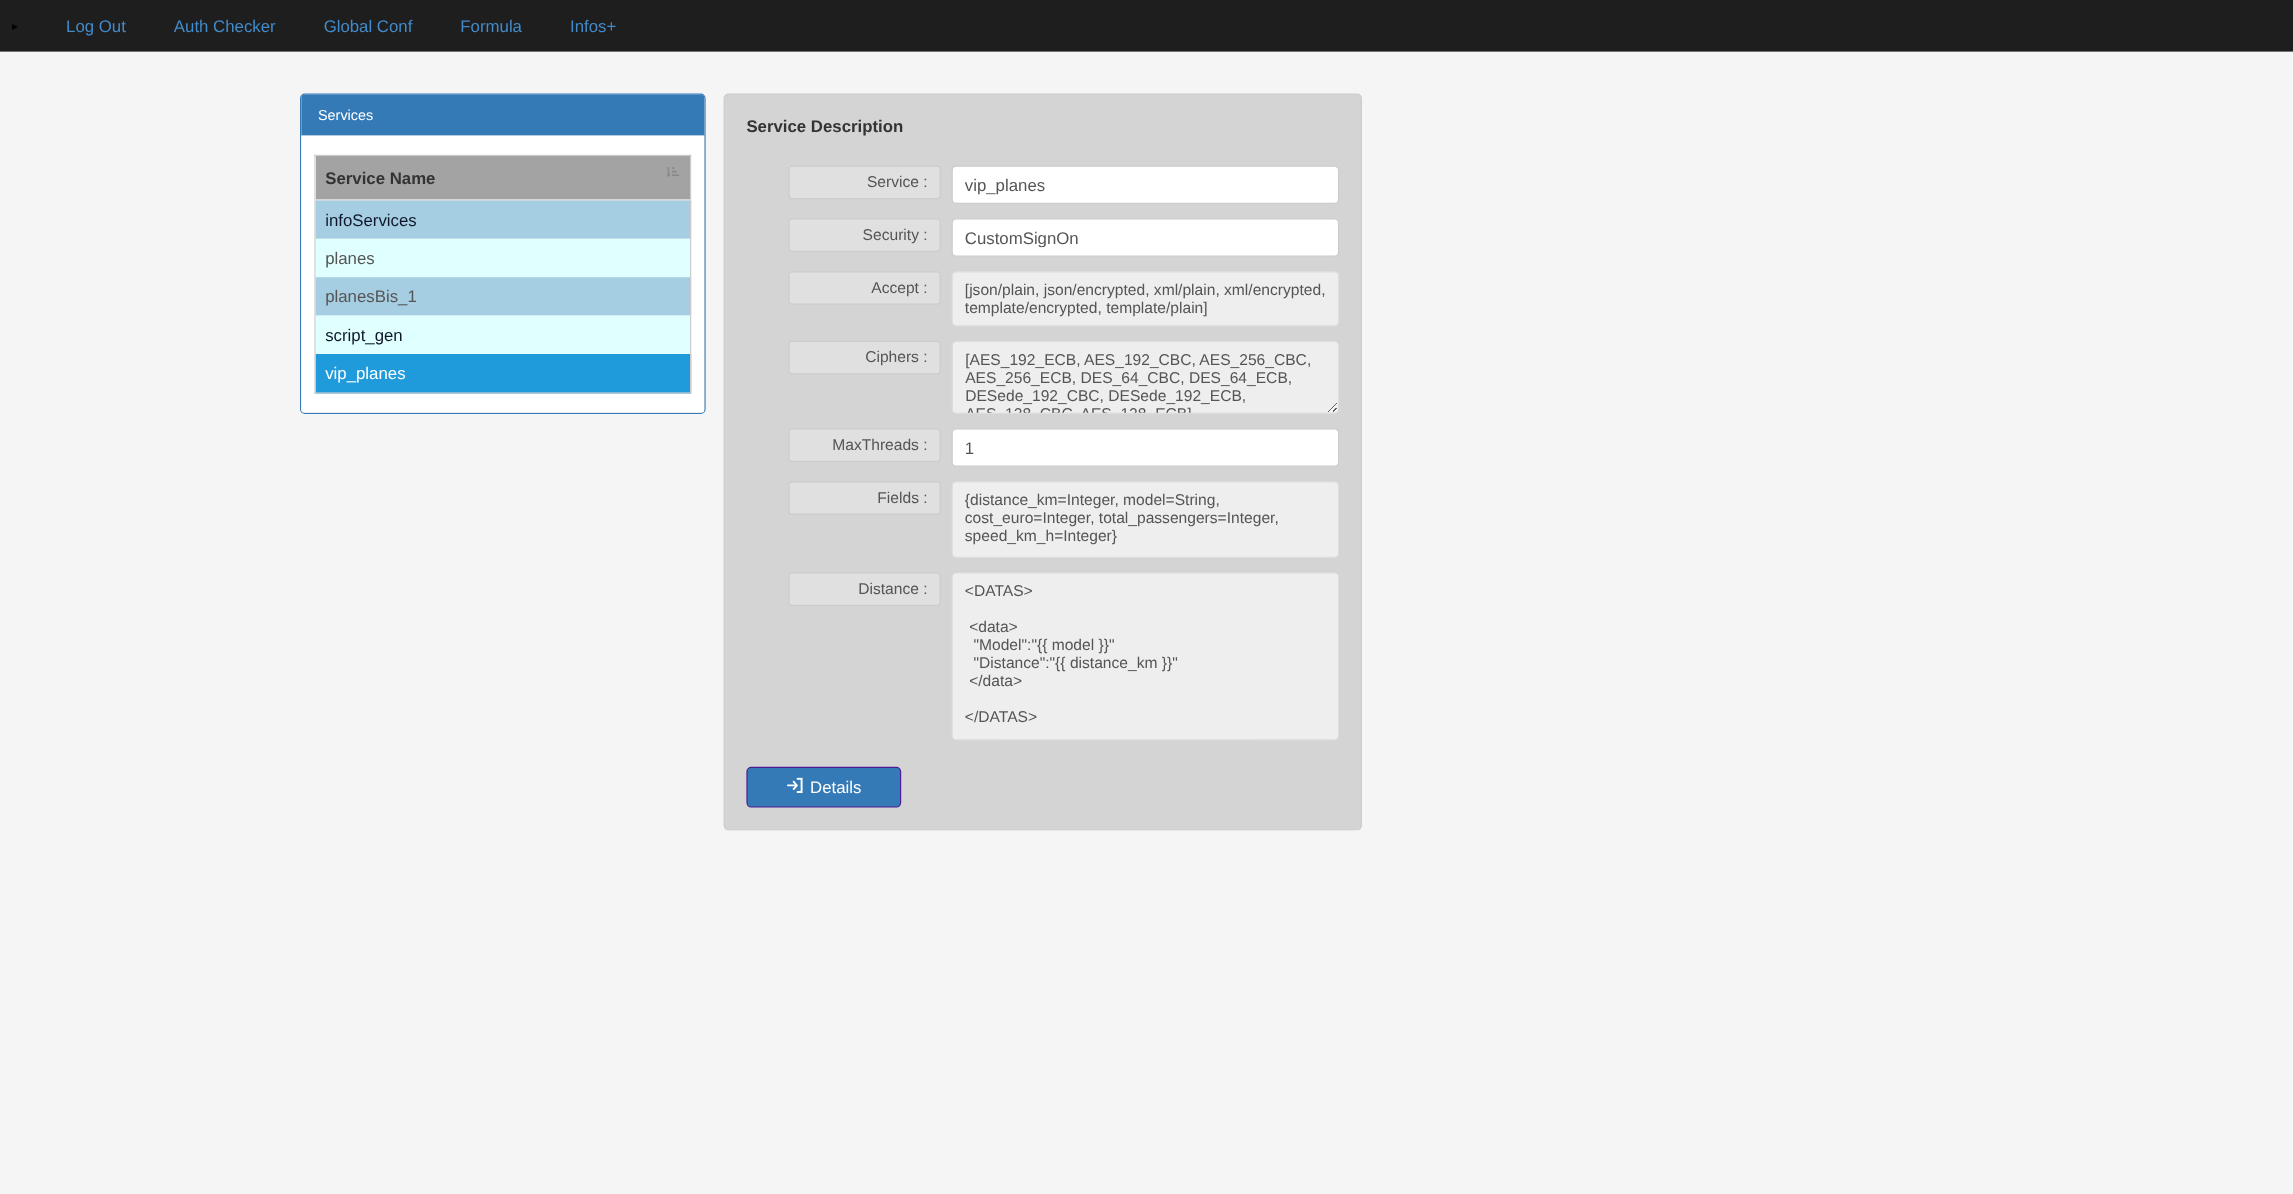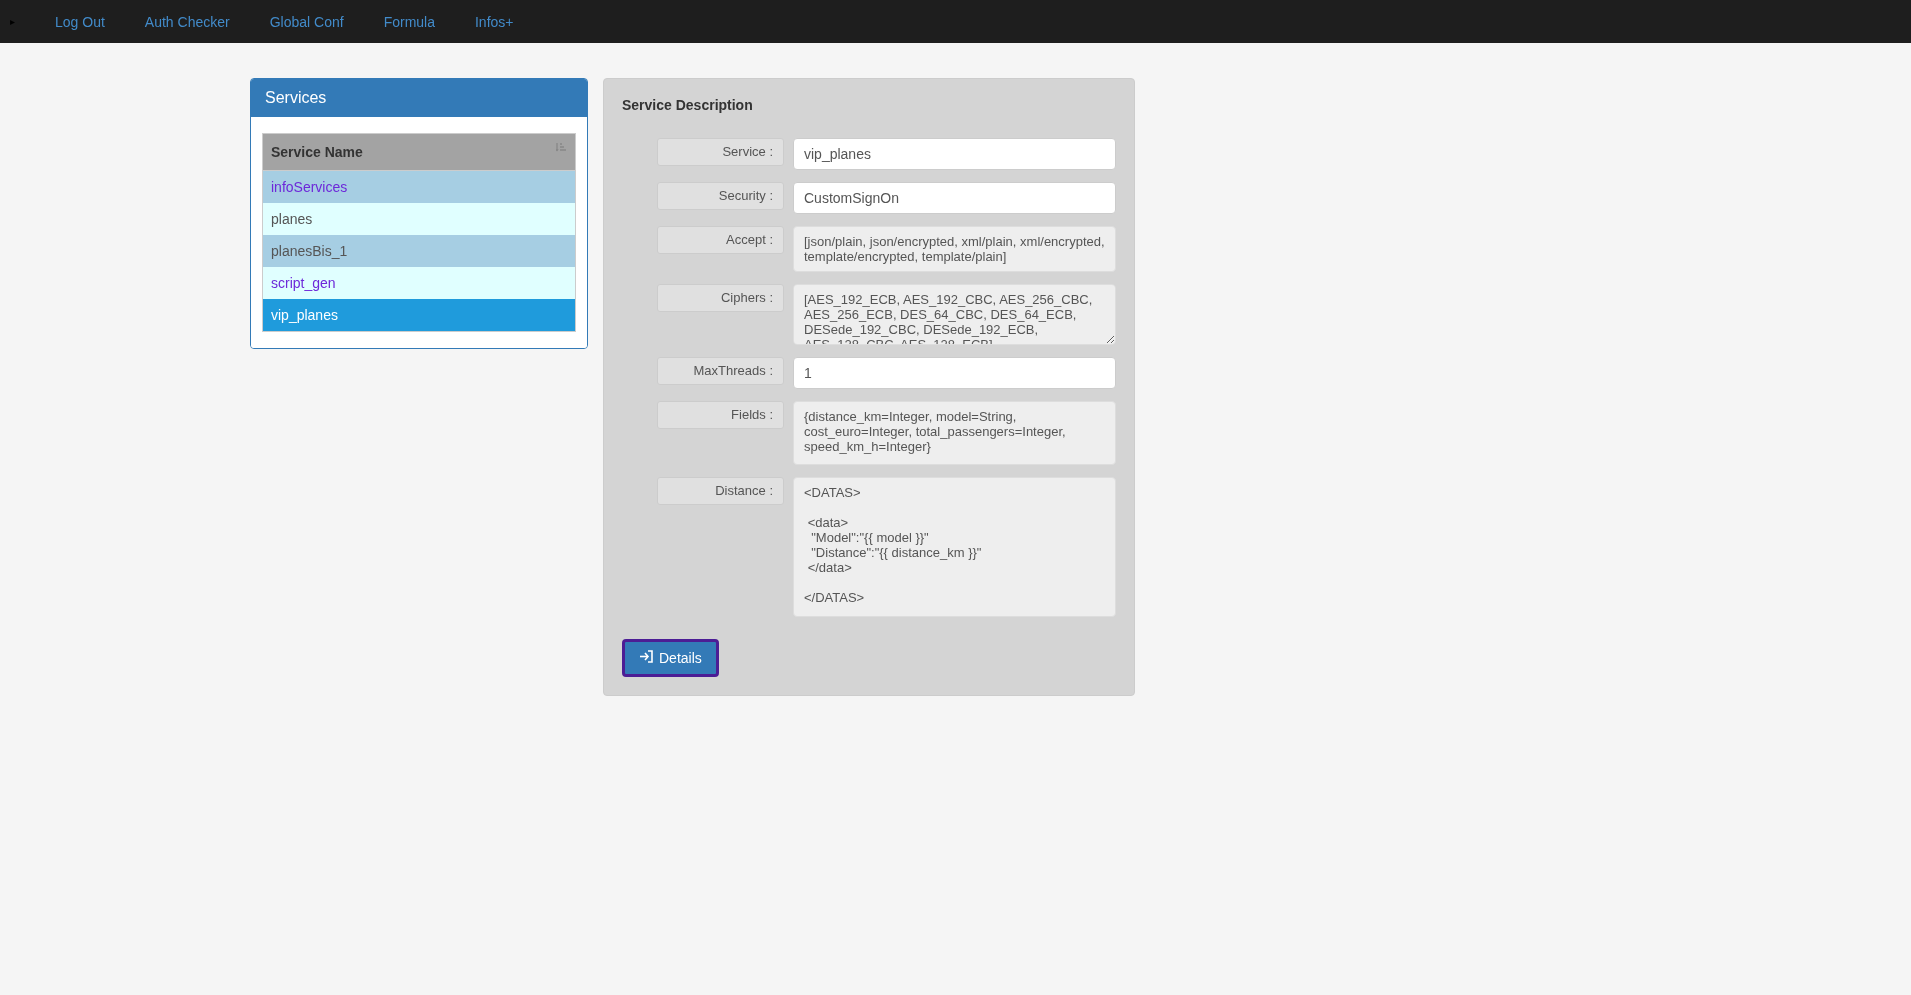--- a/index.html
+++ b/index.html
@@ -44,21 +44,21 @@
     }
     .panel-primary {
       border-color: #337ab7;
       width: 338px;
       flex-shrink: 0;
     }
     .panel-primary .panel-header {
       background: #337ab7;
       color: #fff;
       padding: 10px 14px;
-      font-size: 16px;
+      font-size: 12px;
     }
     .panel-body {
       background: #fff;
       padding: 16px 11px;
     }
 
     .service-table {
       width: 100%;
       border: 1px solid #ccc;
       border-collapse: collapse;
@@ -76,21 +76,21 @@
       top: 9px;
       color: #888;
       font-size: 12px;
       cursor: pointer;
     }
     .service-table td {
       padding: 8px;
       cursor: pointer;
     }
     .service-table td a {
-      color: #6d28d9;
+      color: #0f172a;
       text-decoration: none;
     }
     .row-odd { background: #a6cee3; }
     .row-even { background: #e0ffff; }
     .row-planesbis td { color: #555; }
     .row-planes td { color: #555; }
     .row-active { background: #1f9bdc !important; }
     .row-active td, .row-active td a { color: #fff; }
 
     .details-panel {
@@ -165,23 +165,23 @@
       border-radius: 4px;
       padding: 7px 10px;
       font-size: 13px;
       text-decoration: none;
       cursor: pointer;
     }
 
     .btn-details {
       background: #337ab7;
       color: #fff;
-      border: 3px solid #4c1d95;
-      border-radius: 4px;
-      padding: 8px 14px;
+      border: 1px solid #4c1d95;
+      border-radius: 4px;
+      padding: 8px 32px;
       font-size: 14px;
       cursor: pointer;
       display: inline-flex;
       align-items: center;
       gap: 5px;
       margin-top: 10px;
     }
     
     pre.form-static {
       white-space: pre-wrap;

